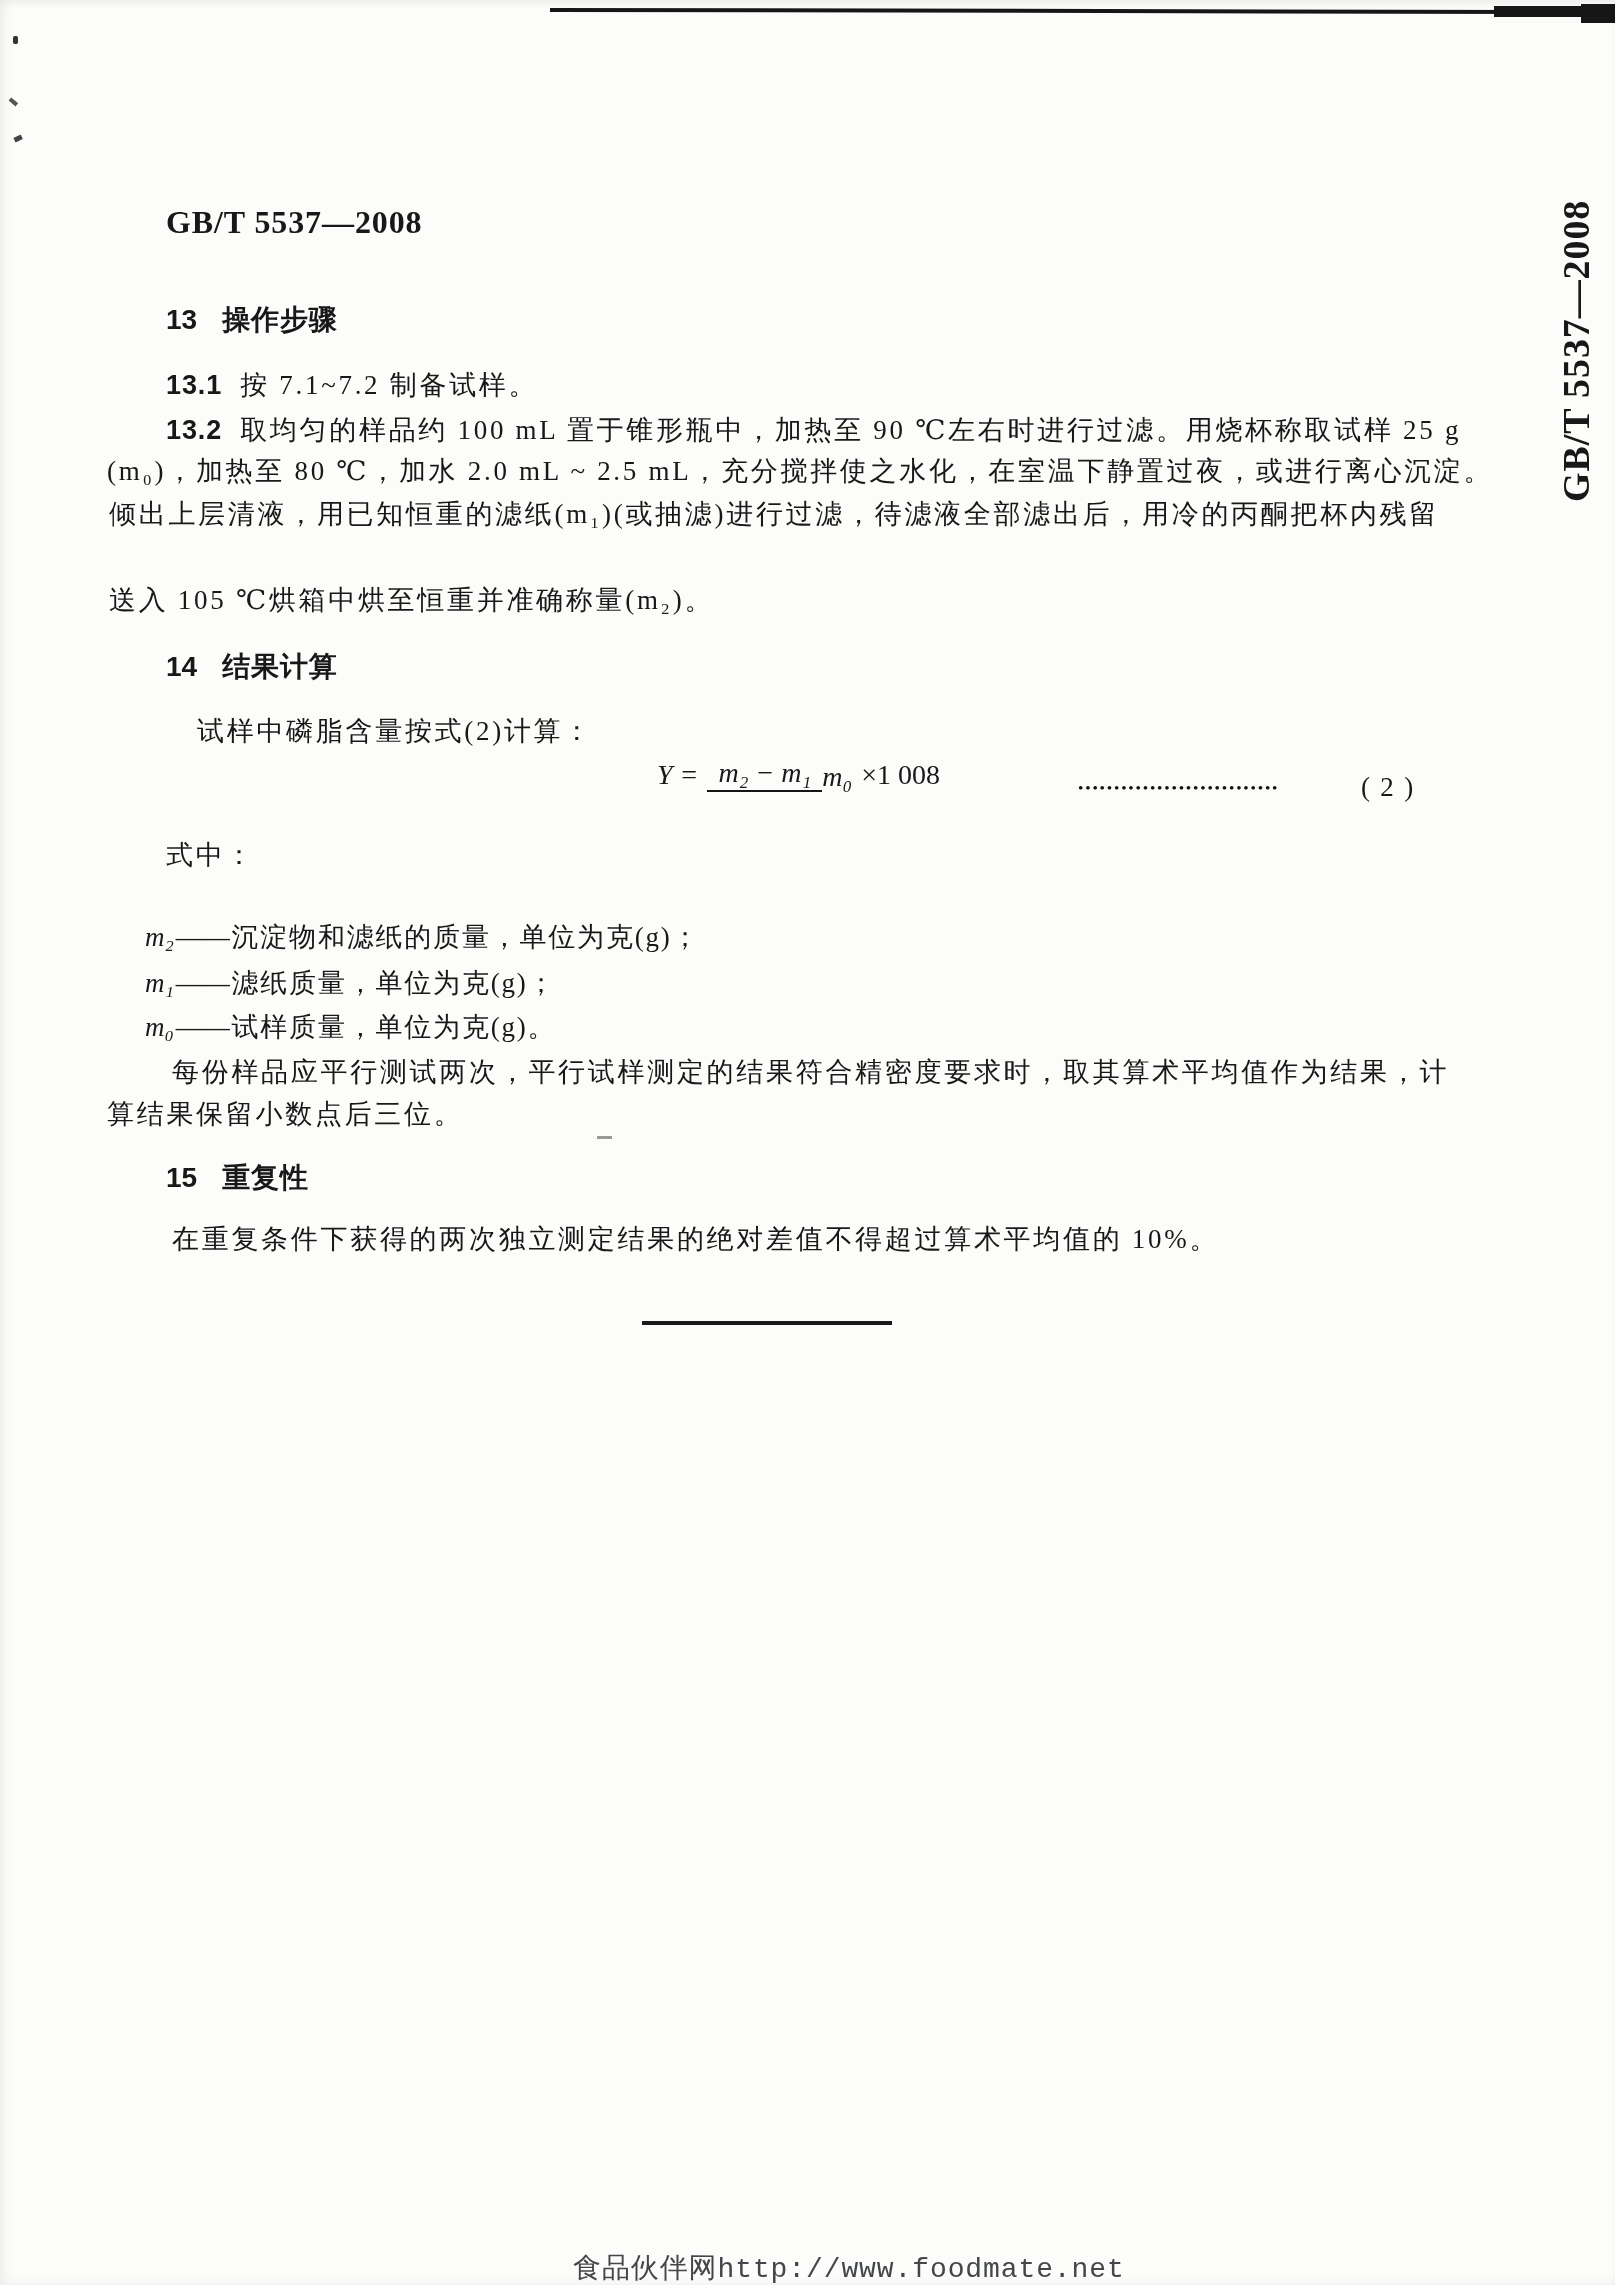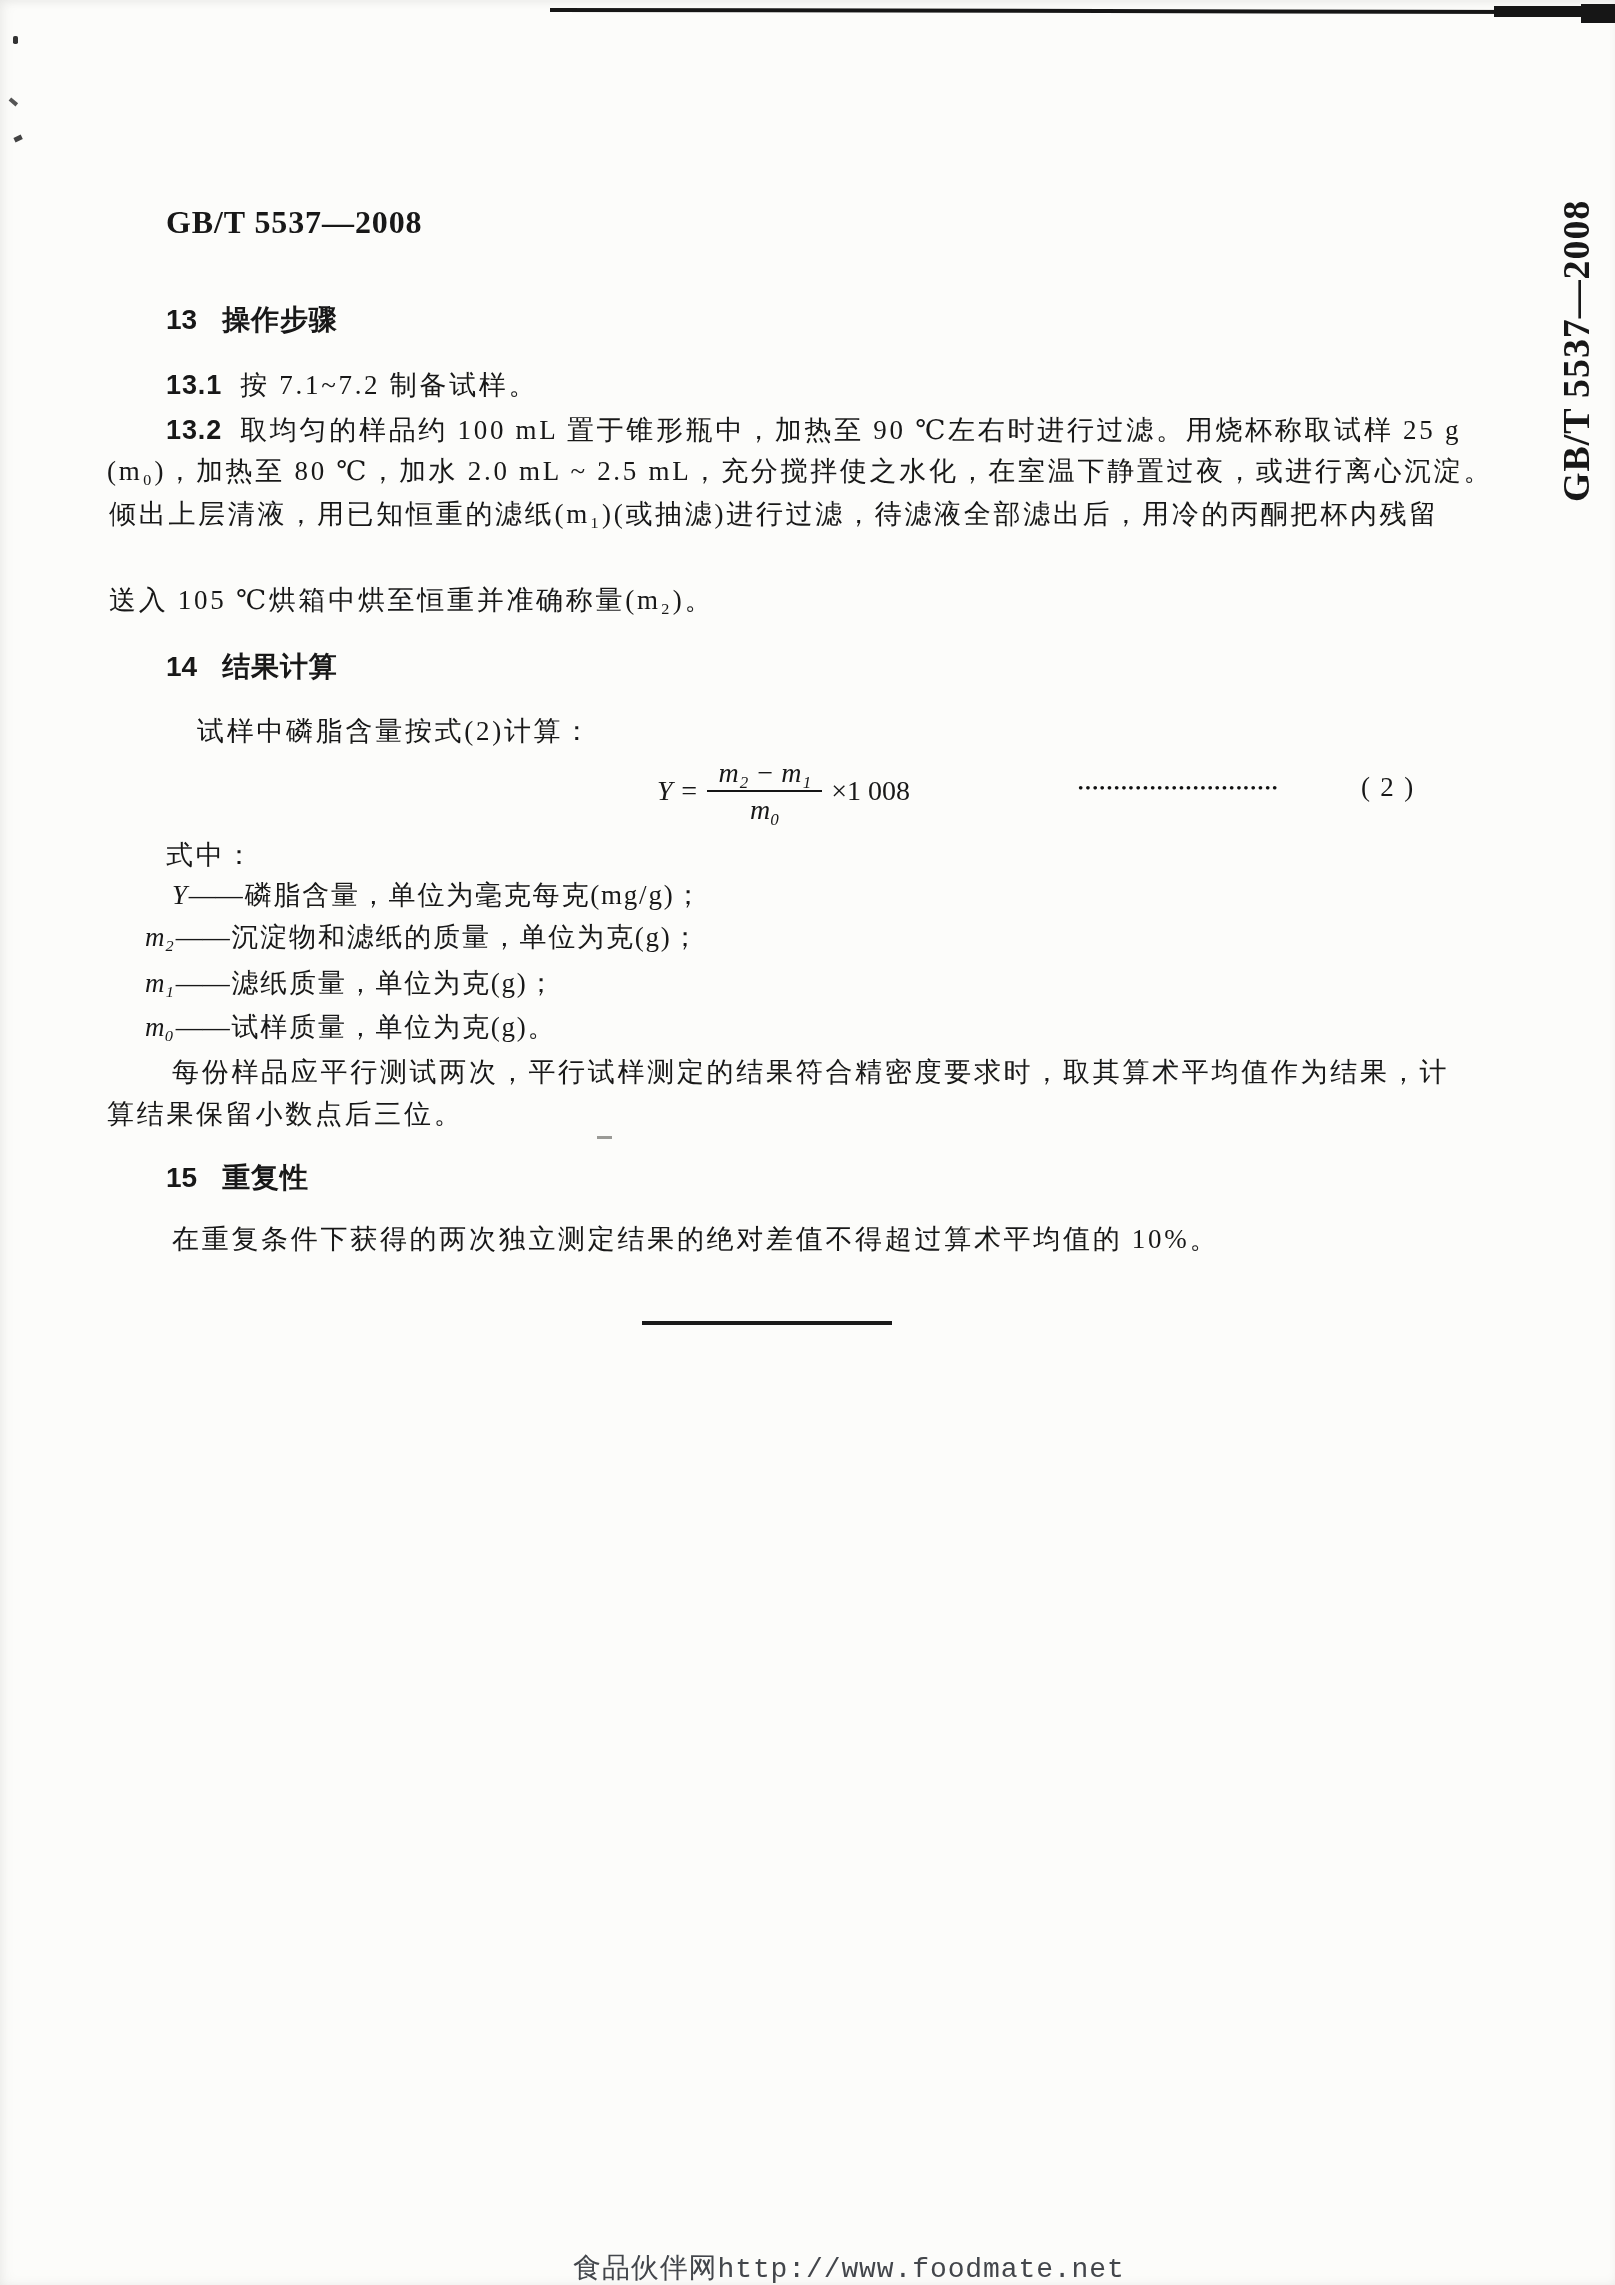--- a/index.html
+++ b/index.html
@@ -27,21 +27,21 @@
     font-family:"Liberation Serif","DejaVu Serif",serif;
   }
   .h-sec { font-family:"Liberation Sans","DejaVu Sans",sans-serif; font-weight:bold; font-size:28px; letter-spacing:0.9px; }
   .h-sec .sec-no { margin-right:25px; letter-spacing:0; }
   .body-line { font-size:27px; letter-spacing:2.7px; }
   .clause-no { font-family:"Liberation Sans","DejaVu Sans",sans-serif; font-weight:600; letter-spacing:0.9px; margin-right:18px; }
   .var { font-style:italic; font-family:"Liberation Serif","DejaVu Serif",serif; letter-spacing:0; }
 
   
   .equation { display:inline-flex; align-items:center; font-size:28px; letter-spacing:0; }
-  .frac { display:inline-flex; flex-direction:column; align-items:center; margin:0 9px; }
+  .frac { display:inline-flex; flex-direction:row; align-items:center; margin:0 9px; }
   .frac .fnum { padding:0 11px 2.7px; border-bottom:2.7px solid #151515; line-height:1.05; }
   .frac .fden { padding-top:2.7px; line-height:1.05; }
   .leader { font-size:15.4px; letter-spacing:1.8px; color:#111; }
   .eq-no { font-size:27px; letter-spacing:1.8px; }
 
   
   .def-row { font-size:27px; letter-spacing:1.8px; }
   .def-row .dash { letter-spacing:0; margin:0 1.8px; }
 
   .footer-line {
@@ -98,23 +98,20 @@
       <span class="fnum var">m₂ − m₁</span>
       <span class="fden var">m₀</span>
     </span>
     <span>×1 008</span>
   </div>
   <div class="abs leader" style="left:1078px; top:779px;">••••••••••••••••••••••••••••</div>
   <div class="abs eq-no" style="left:1361px; top:772px;">( 2 )</div>
 
   <div class="abs body-line" style="left:166px; top:837px;">式中：</div>
 
-  <div class="abs def-row" style="left:172px; top:877px;">
-    <span class="var">Y</span><span class="dash">——</span><span>磷脂含量，单位为毫克每克(mg/g)；</span>
-  </div>
   <div class="abs def-row" style="left:145px; top:919px;">
     <span class="var">m₂</span><span class="dash">——</span><span>沉淀物和滤纸的质量，单位为克(g)；</span>
   </div>
   <div class="abs def-row" style="left:145px; top:965px;">
     <span class="var">m₁</span><span class="dash">——</span><span>滤纸质量，单位为克(g)；</span>
   </div>
   <div class="abs def-row" style="left:145px; top:1009px;">
     <span class="var">m₀</span><span class="dash">——</span><span>试样质量，单位为克(g)。</span>
   </div>
 

